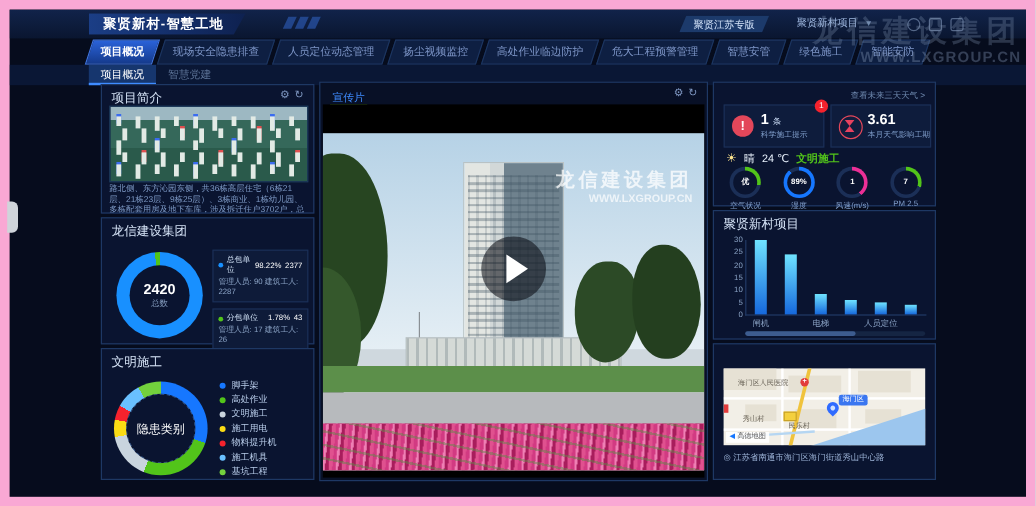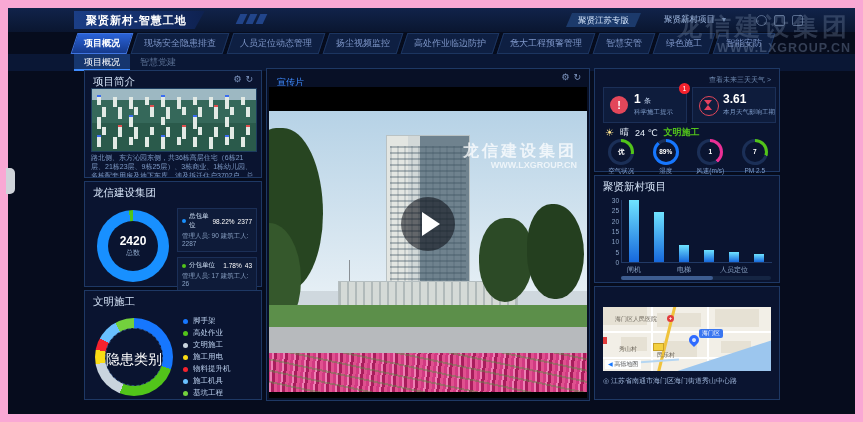--- a/index.html
+++ b/index.html
@@ -75,21 +75,21 @@
   .pl-box{background:#0e1b39;border:1px solid #1b2f57;padding:3px 4px;margin-bottom:5px;font-size:6.5px;color:#9db4d8;}
   .pl-box .r1{display:flex;align-items:center;gap:3px;margin-bottom:2px;}
   .pl-box .dot{width:4px;height:4px;border-radius:50%;flex:none;}
   .pl-box .nm{color:#cfe0f4;flex:1;}
   .pl-box .pc,.pl-box .ct{color:#fff;}
   .pl-box .r2{color:#8aa2c4;line-height:8px;}
 
   
   .d-safety{left:10px;top:27px;width:78px;height:78px;}
   .d-safety:after{left:10px;top:10px;width:58px;height:58px;border:1px dashed #2c4a7a;box-sizing:border-box;}
-  .dc-safety{left:10px;top:60px;width:78px;font-size:14px;z-index:3;}
+  .dc-safety{left:10px;top:60px;width:78px;font-size:10px;z-index:3;}
   .slegend{position:absolute;left:98px;top:24px;}
   .sl-item{display:flex;align-items:center;gap:5px;height:12px;font-size:7.5px;color:#b9cdea;}
   .sl-item .dot{width:5px;height:5px;border-radius:50%;}
 
   
   .vtabs{position:absolute;left:8px;top:2px;height:15px;}
   .vtab{font-size:9px;color:#3f8cff;border-bottom:4px solid #4d7c0f;padding:1px 2px;cursor:pointer;}
   .video{position:absolute;left:2px;top:18px;right:2px;bottom:2px;background:#000;overflow:hidden;cursor:pointer;}
   .scene{position:absolute;left:0;right:0;top:24px;bottom:6px;background:linear-gradient(#b6d2e6,#e9f1f6 70%);overflow:hidden;}
   .skyline{position:absolute;left:0;right:0;bottom:31%;height:5%;background:#c9d2d8;opacity:.8;}

